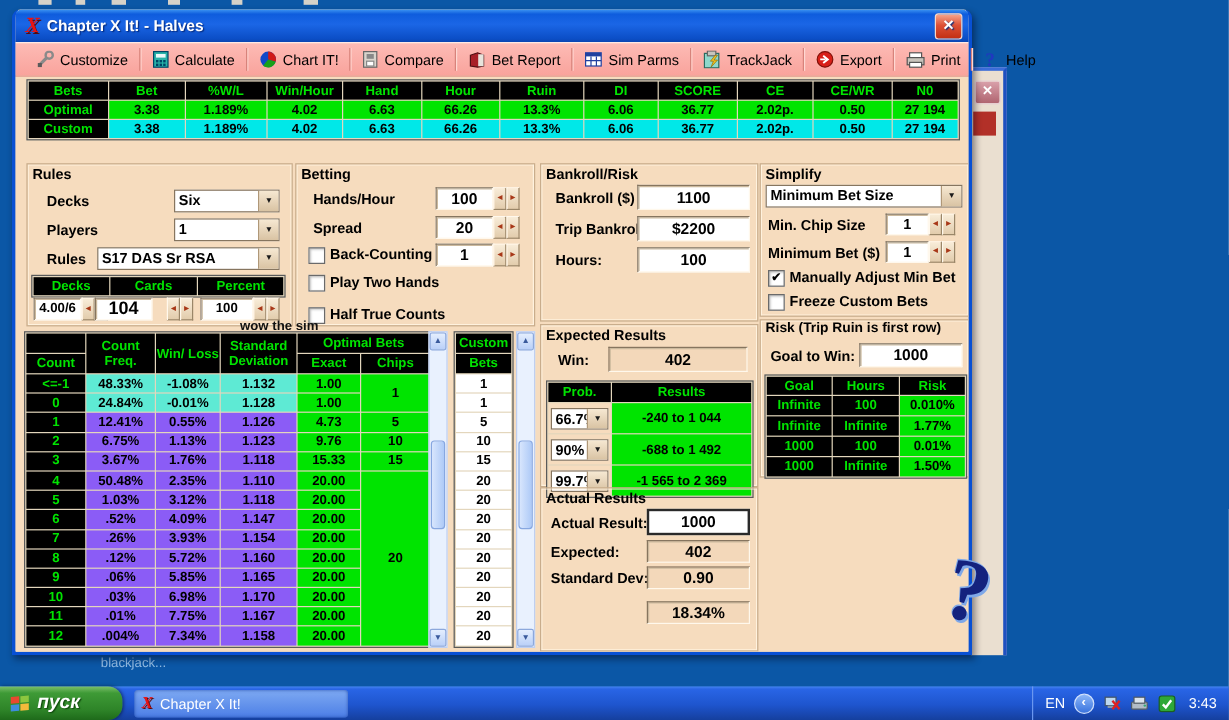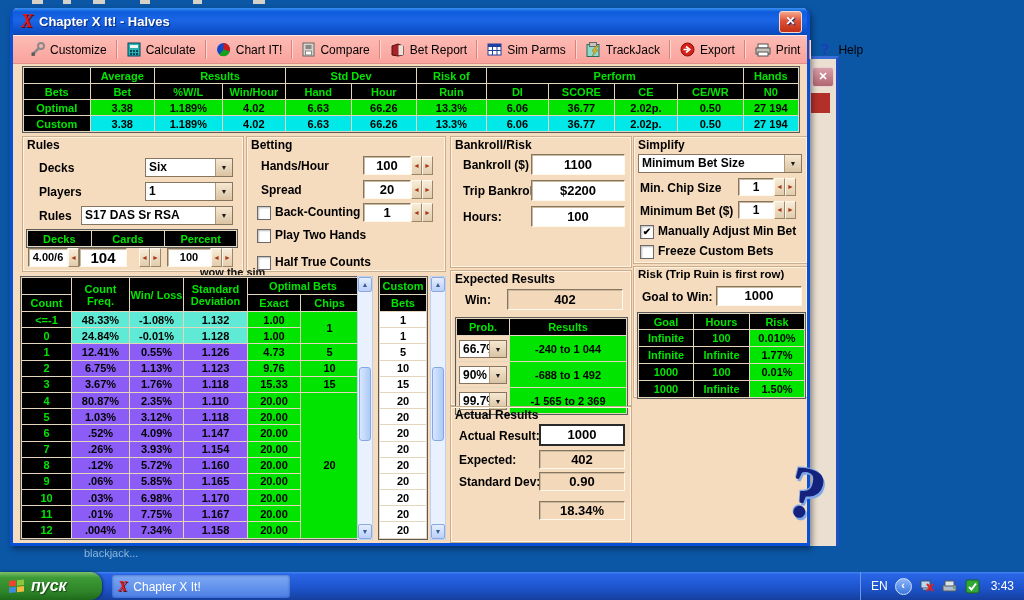--- a/index.html
+++ b/index.html
@@ -244,29 +244,20 @@
             <col style="width:63px">
             <col style="width:63px">
             <col style="width:67px">
             <col style="width:60px">
             <col style="width:63px">
             <col style="width:61px">
             <col style="width:63px">
             <col style="width:53px">
           </colgroup>
         <tbody>
-            <tr>
-          <td class="h"></td>
-          <td class="h">Average</td>
-          <td class="h" colspan="2">Results</td>
-          <td class="h" colspan="2">Std Dev</td>
-          <td class="h">Risk of</td>
-          <td class="h" colspan="4">Perform</td>
-          <td class="h">Hands</td>
-        </tr>
         <tr>
           <td class="h">Bets</td>
           <td class="h">Bet</td>
           <td class="h">%W/L</td>
           <td class="h">Win/Hour</td>
           <td class="h">Hand</td>
           <td class="h">Hour</td>
           <td class="h">Ruin</td>
           <td class="h">DI</td>
           <td class="h">SCORE</td>
@@ -476,21 +467,21 @@
             <tr>
               <td class="blk">3</td>
               <td class="gry">3.67%</td>
               <td class="gry">1.76%</td>
               <td class="gry">1.118</td>
               <td class="grn">15.33</td>
               <td class="grn" rowspan="1">15</td>
             </tr>
             <tr>
               <td class="blk">4</td>
-              <td class="gry">80.87%</td>
+              <td class="gry">50.48%</td>
               <td class="gry">2.35%</td>
               <td class="gry">1.110</td>
               <td class="grn">20.00</td>
               <td class="grn" rowspan="9">20</td>
             </tr>
             <tr>
               <td class="blk">5</td>
               <td class="gry">1.03%</td>
               <td class="gry">3.12%</td>
               <td class="gry">1.118</td>

